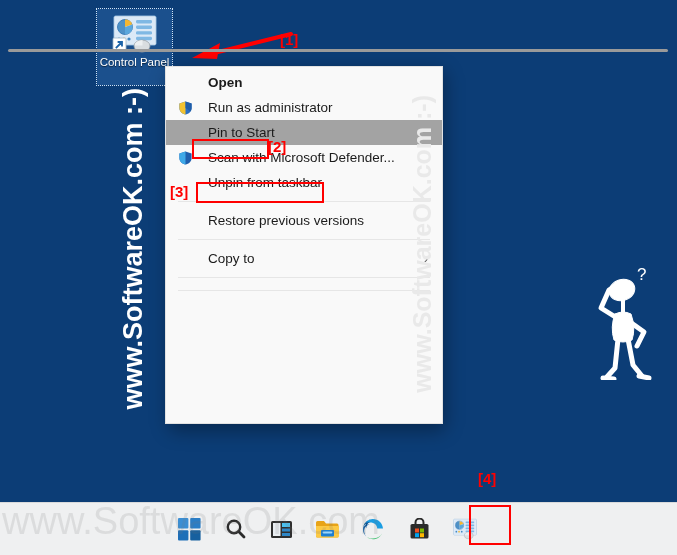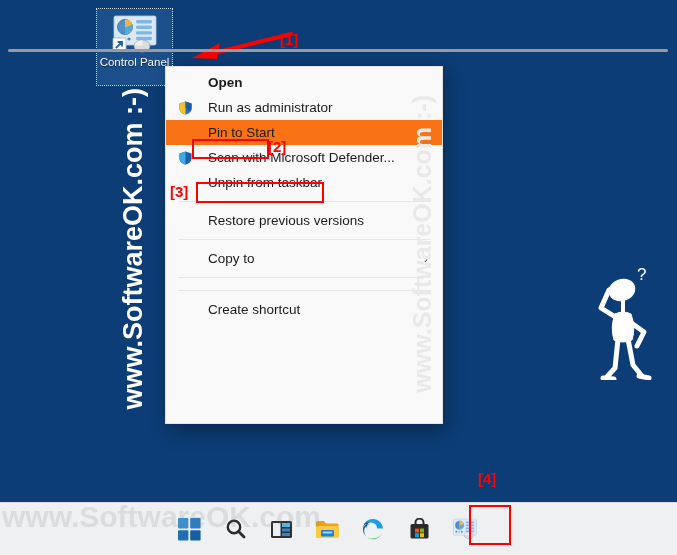--- a/index.html
+++ b/index.html
@@ -49,22 +49,22 @@
     left: 408px; top: 95px;
     font-size: 25px;
     color: rgba(255,255,255,0.16);
     z-index: 5;
   }
 
   
   #wm-taskbar {
     position: absolute;
     left: 2px; top: 500px;
-    font-size: 30px;
-    font-weight: bold;
+    font-size: 38px;
+    font-weight: normal;
     color: rgba(120,120,120,0.16);
     white-space: nowrap;
     user-select: none;
     z-index: 60;
   }
 
   
   #cp-icon-wrap {
     position: absolute;
     left: 97px; top: 9px;
@@ -148,21 +148,21 @@
     white-space: nowrap;
   }
   .mi .ico {
     position: absolute;
     left: 12px; top: 50%;
     transform: translateY(-50%);
     width: 15px; height: 15px;
   }
   .mi .txt { margin-left: 28px; }
   .mi.bold .txt { font-weight: bold; }
-  .mi.hl { background: #f97316; }
+  .mi.hl { background: #a3a3a3; }
   .mi .chev {
     position: absolute;
     right: 14px; top: 50%;
     transform: translateY(-50%);
     color: #5a5a5a;
     font-size: 12px;
   }
   .sep {
     height: 1px;
     background: #e6e6e6;
@@ -313,23 +313,20 @@
 
     <div class="sep"></div>
 
     <div class="grp">
     </div>
 
     <div class="sep"></div>
 
     <div class="grp">
       <div class="mi">
-        <span class="txt">Create shortcut</span>
-      </div>
-      <div class="mi">
         
       </div>
     </div>
 
   </div>
 
   <div class="vwm" id="wm-menu">www.SoftwareOK.com :-)</div>
 
   <div class="redbox" id="rb-pin"></div>
   <div class="redbox" id="rb-unpin"></div>

